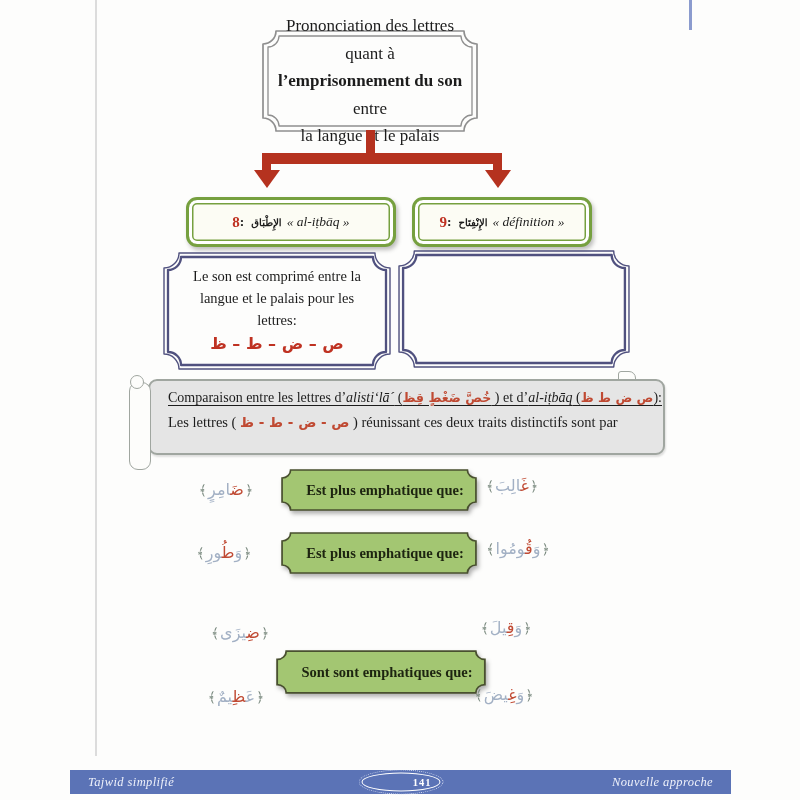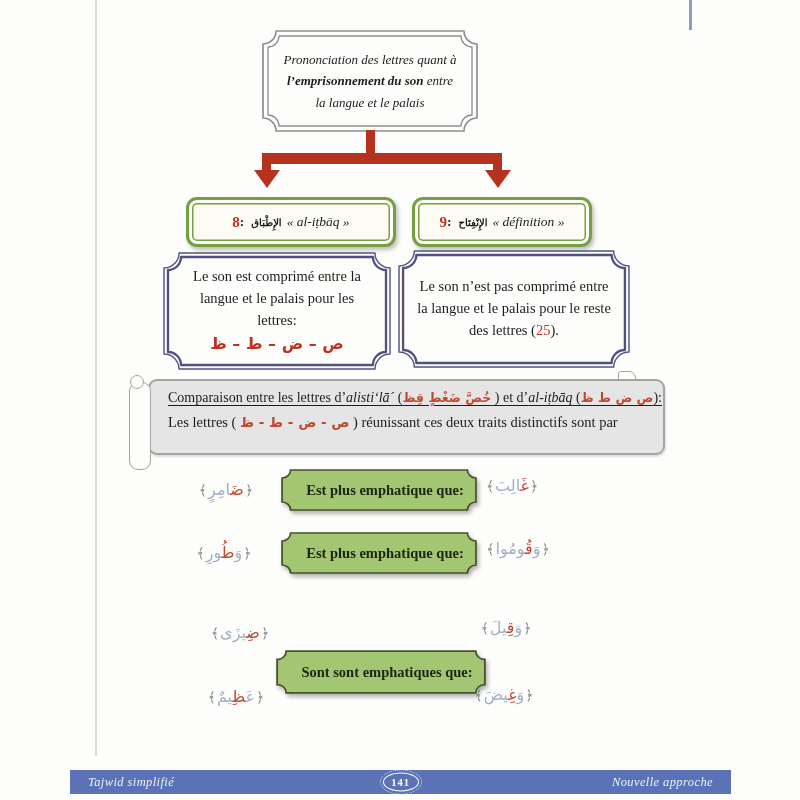--- a/index.html
+++ b/index.html
@@ -25,21 +25,21 @@
   
   .scanline-left{left:95px;top:0;width:2px;height:756px;background:#dcdcdc;}
   .scanmark-right{left:689px;top:0;width:3px;height:30px;background:#8b9bce;}
 
   
   .framebox{display:flex;align-items:center;justify-content:center;text-align:center;}
   .framebox svg{position:absolute;inset:0;width:100%;height:100%;}
   .f-stroke{fill:none;stroke-linejoin:round;}
 
   .titlebox{left:262px;top:30px;width:216px;height:102px;}
-  .titletext{position:relative;font-size:13px;line-height:1.62;padding:0 8px;font-style:italic;}
+  .titletext{position:relative;font-size:17px;line-height:1.62;padding:0 8px;}
 
   
   .c{background:var(--red);}
   .stem{left:366px;top:130px;width:9px;height:25px;}
   .hbar{left:262px;top:153px;width:240px;height:11px;}
   .dropL{left:262px;top:160px;width:9px;height:12px;}
   .dropR{left:493px;top:160px;width:9px;height:12px;}
   .arrow{width:0;height:0;border-left:13px solid transparent;border-right:13px solid transparent;border-top:18px solid var(--red);}
   .aL{left:254px;top:170px;}
   .aR{left:485px;top:170px;}
@@ -112,21 +112,21 @@
     left:70px;top:770px;width:661px;height:24px;background:var(--footblue);
     display:flex;align-items:center;justify-content:space-between;
     padding:0 18px;box-sizing:border-box;
   }
   .ftxt{color:#eef1fa;font-style:italic;font-size:12.5px;letter-spacing:.4px;}
   .fbadge{
     position:absolute;left:50%;top:50%;transform:translate(-50%,-50%);
     width:34px;height:17px;border:1px solid #fff;border-radius:50%;
     outline:1px dotted #d6ddf2;outline-offset:2px;
     display:flex;align-items:center;justify-content:center;
-    color:#fff;font-size:10.5px;font-weight:bold;letter-spacing:1px;
+    color:#fff;font-size:10.5px;font-weight:bold;letter-spacing:1px;padding-left:43px;
   }
 </style>
 </head>
 <body>
 
 <div id="stage">
 
   <div class="abs scanline-left"></div>
   <div class="abs scanmark-right"></div>
 
@@ -170,23 +170,20 @@
     <div class="dtext">
       <span>Le son est comprimé entre la langue et le palais pour les lettres:</span>
       <div class="dletters">ص – ض – ط – ظ</div>
     </div>
   </div>
   <div class="abs framebox dbox d2">
     <svg viewBox="0 0 228 118" preserveAspectRatio="none">
       <path class="f-stroke" stroke="#50517f" stroke-width="1.4" d="M 16 1 H 212 A 15 15 0 0 0 227 16 V 102 A 15 15 0 0 0 212 117 H 16 A 15 15 0 0 0 1 102 V 16 A 15 15 0 0 0 16 1 Z"></path>
       <path class="f-stroke" stroke="#50517f" stroke-width="2.3" d="M 18 5 H 210 A 13 13 0 0 0 223 18 V 100 A 13 13 0 0 0 210 113 H 18 A 13 13 0 0 0 5 100 V 18 A 13 13 0 0 0 18 5 Z"></path>
     </svg>
-    <div class="dtext">
-      <span>Le son n’est pas comprimé entre la langue et le palais pour le reste des lettres (</span><span class="rednum">25</span><span>).</span>
-    </div>
   </div>
 
   <div class="abs scrollcurl"></div>
   <div class="abs banner">
     <div class="b1"><span>Comparaison entre les lettres d’</span><span class="bi">alisti‘lā´</span><span> (</span><span class="bar">خُصَّ ضَغْطٍ قِظ</span><span> ) et d’</span><span class="bi">al-iṭbāq</span><span> (</span><span class="bar">ص ض ط ظ</span><span>):</span></div>
     <div class="b2"><span>Les lettres ( </span><span class="bar">ص - ض - ط - ظ</span><span> ) réunissant ces deux traits distinctifs sont par</span></div>
   </div>
   <div class="abs scrollroll"></div>
   <div class="abs scrollknob"></div>
 

